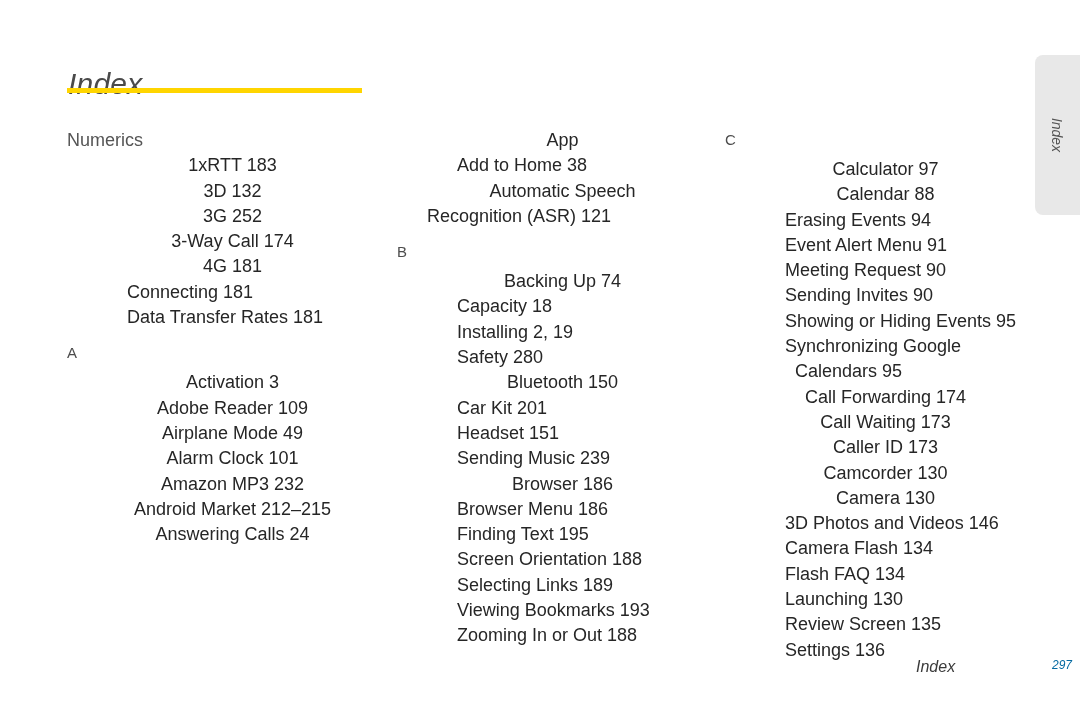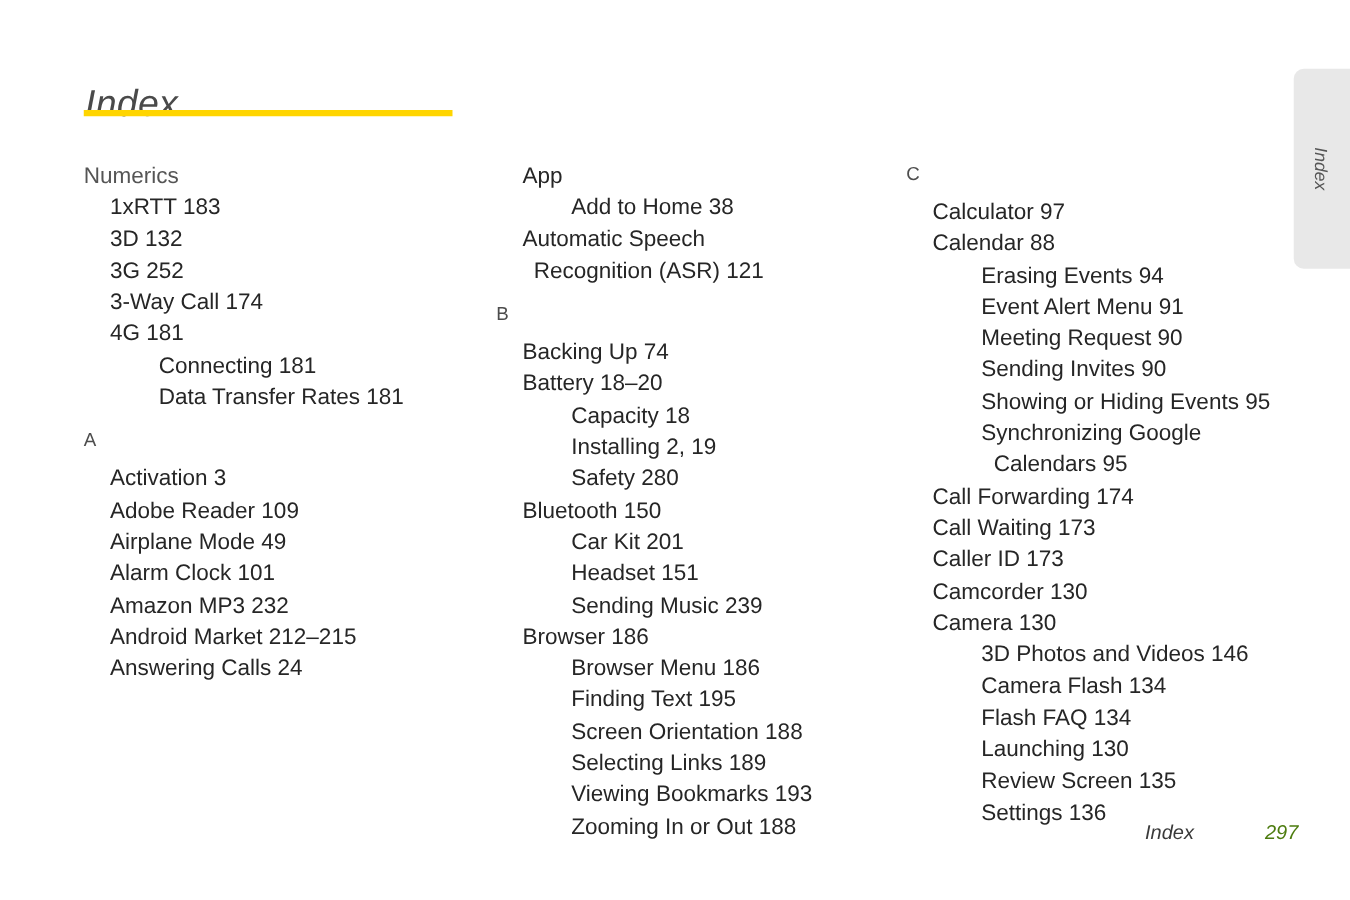--- a/index.html
+++ b/index.html
@@ -90,21 +90,21 @@
   .entry.level-head {
     margin-left: 0;
     color: #555555;
   }
   .entry.level-head.letter {
     font-size: 15px;
     color: #4d4d4d;
     line-height: 23px;
   }
   
-  .entry.level-1 { margin-left: 21px; }
+  .entry.level-1 { margin-left: 21px; text-align: center; }
   
   .entry.level-1w { margin-left: 30px; }
   
   .entry.level-2 { margin-left: 60px; }
   
   .entry.level-2w { margin-left: 70px; }
 
   
   .entry.gap-before { margin-top: 11px; }
   .entry.gap-after  { margin-bottom: 6px; }
@@ -120,25 +120,25 @@
   #footer-label {
     position: absolute;
     left: 916px;
     top: 0;
     font-size: 16px;
     font-style: italic;
     color: #3a3a3a;
   }
   #footer-page {
     position: absolute;
-    left: 1012px;
-    top: 0;
-    font-size: 16px;
-    font-style: italic;
-    color: #4d7c0f;
+    left: 1052px;
+    top: 0;
+    font-size: 12px;
+    font-style: italic;
+    color: #0369a1;
   }
 </style>
 </head>
 <body>
 
 <h1 id="page-title">Index</h1>
 
 <div id="title-rule"></div>
 
 <div id="side-tab">
@@ -164,21 +164,20 @@
       <div class="entry level-1">Android Market 212–215</div>
       <div class="entry level-1">Answering Calls 24</div>
     </div>
   <div class="col" id="col-2">
       <div class="entry level-1">App</div>
       <div class="entry level-2">Add to Home 38</div>
       <div class="entry level-1">Automatic Speech</div>
       <div class="entry level-1w">Recognition (ASR) 121</div>
       <div class="entry level-head letter gap-before gap-after">B</div>
       <div class="entry level-1">Backing Up 74</div>
-      <div class="entry level-1">Battery 18–20</div>
       <div class="entry level-2">Capacity 18</div>
       <div class="entry level-2">Installing 2, 19</div>
       <div class="entry level-2">Safety 280</div>
       <div class="entry level-1">Bluetooth 150</div>
       <div class="entry level-2">Car Kit 201</div>
       <div class="entry level-2">Headset 151</div>
       <div class="entry level-2">Sending Music 239</div>
       <div class="entry level-1">Browser 186</div>
       <div class="entry level-2">Browser Menu 186</div>
       <div class="entry level-2">Finding Text 195</div>

